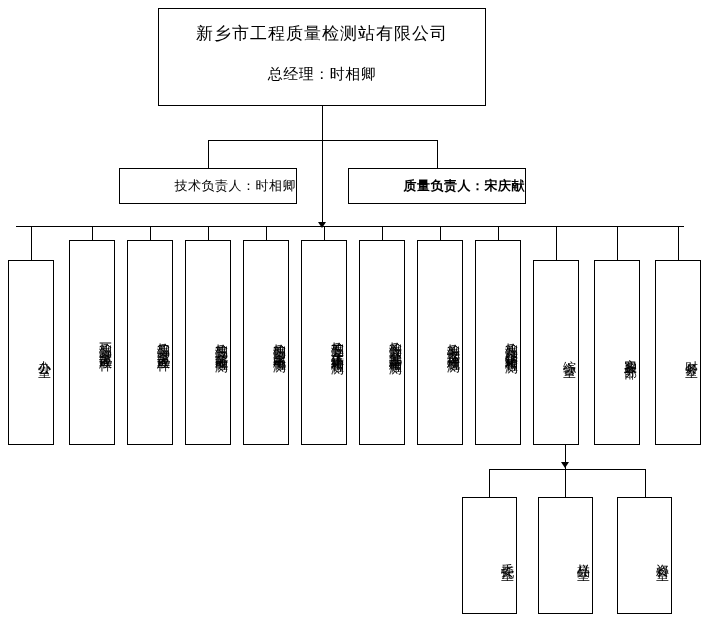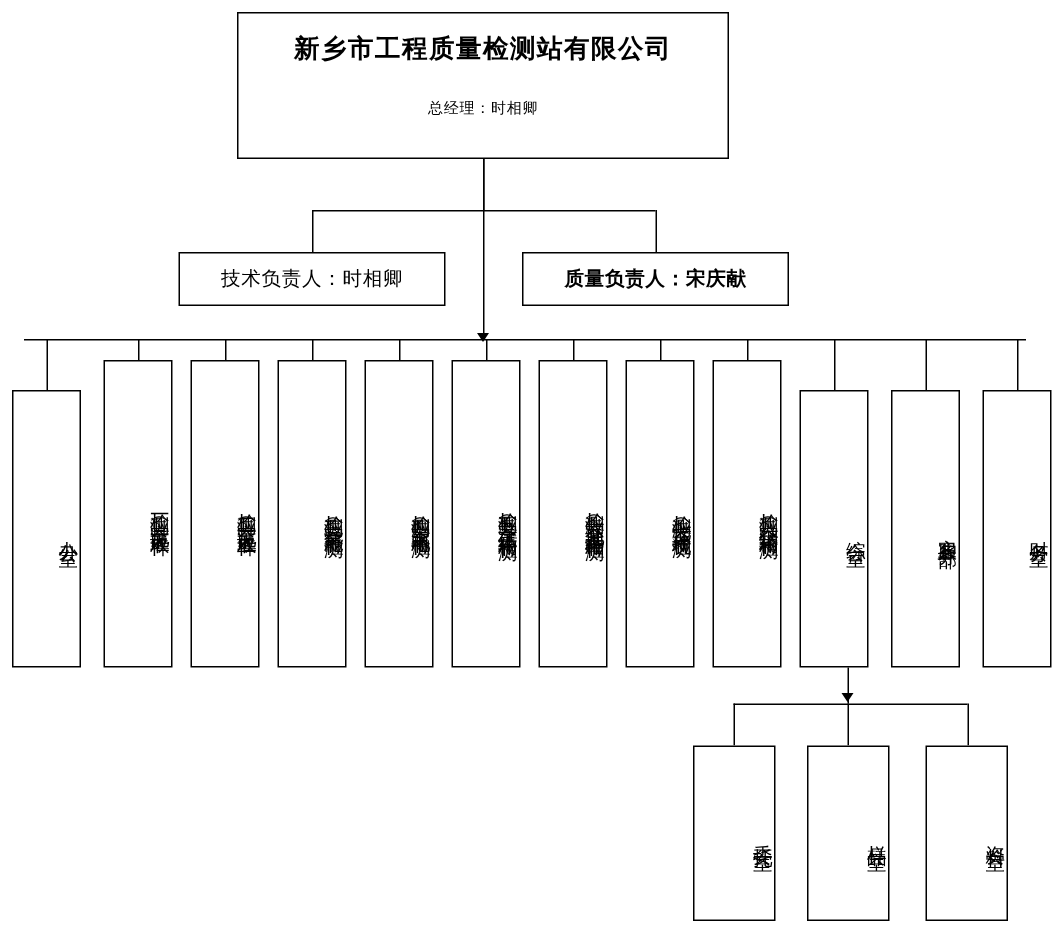--- a/index.html
+++ b/index.html
@@ -29,32 +29,33 @@
     text-align: center;
   }
   
   .top-box {
     flex-direction: column;
     justify-content: flex-start;
     padding-top: 14px;
   }
   .top-title {
     font-size: 17px;
-    font-weight: bold;
+    font-weight: normal;
     letter-spacing: 1px;
     line-height: 1.2;
   }
   .top-sub {
-    font-size: 10px;
+    font-size: 15px;
     margin-top: 22px;
     letter-spacing: 0.5px;
   }
   .mid-box {
     font-size: 13px;
     letter-spacing: 0.5px;
+    justify-content: flex-end;
   }
   
   .vbox {
     writing-mode: vertical-rl;
     text-orientation: upright;
     font-size: 13px;
     letter-spacing: 2px;
     line-height: 1.35;
     padding: 6px 0;
     align-items: flex-start;

